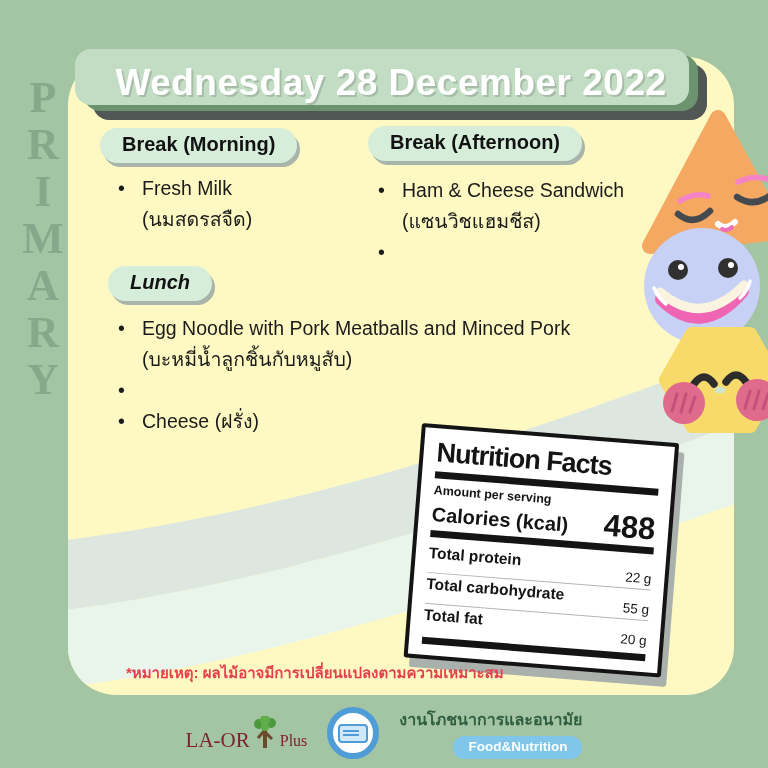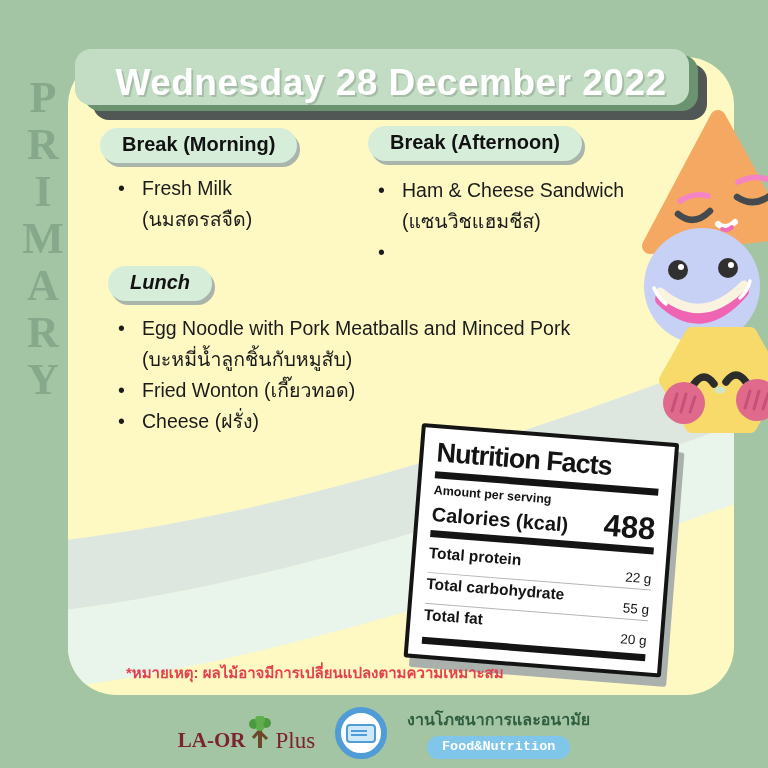--- a/index.html
+++ b/index.html
@@ -86,40 +86,40 @@
   .char-hexagon{left:656px;top:326px;z-index:5;}
   
   .footer{
     position:absolute;left:0;top:702px;width:768px;height:62px;z-index:2;
     display:flex;align-items:center;justify-content:center;gap:20px;
   }
   .laor-logo{
     display:flex;align-items:flex-end;gap:2px;
     font-family:"Liberation Serif","DejaVu Serif",serif;color:#7c2230;
   }
-  .laor-main{font-size:21px;font-weight:700;line-height:20px;}
-  .laor-plus{font-size:23px;line-height:18px;}
+  .laor-main{font-size:21px;font-weight:400;line-height:20px;}
+  .laor-plus{font-size:16px;line-height:18px;}
   .badge{
     width:52px;height:52px;border-radius:50%;background:#ffffff;
     border:6px solid #4f9cd6;box-sizing:border-box;
     display:flex;align-items:center;justify-content:center;
   }
   .badge-icon{
     width:26px;height:15px;background:#cfe9fa;border:2px solid #4f9cd6;
     border-radius:4px;position:relative;
   }
   .badge-icon::after{
     content:"";position:absolute;left:3px;top:4px;width:16px;height:2px;background:#4f9cd6;
     box-shadow:0 4px 0 #4f9cd6;
   }
-  .org-block{display:flex;flex-direction:column;align-items:center;gap:4px;}
+  .org-block{display:flex;flex-direction:column;align-items:flex-end;gap:4px;}
   .org-th{color:#2f5d3f;font-size:16px;font-weight:700;}
   .org-en-pill{
     background:#7fc6ea;color:#ffffff;font-size:13.5px;font-weight:700;
-    border-radius:999px;padding:3px 15px 5px;font-family:Liberation Mono, monospace;
+    border-radius:999px;padding:3px 15px 5px;
   }
 </style>
 </head>
 <body>
 
 <div class="side-col">
   <div>P</div>
   <div>R</div>
   <div>I</div>
   <div>M</div>
@@ -168,21 +168,20 @@
     <div class="menu-item">
       <div class="menu-line1">
         <span class="bullet">•</span>
         <span>Egg Noodle with Pork Meatballs and Minced Pork</span>
       </div>
       <div class="menu-line2">(บะหมี่น้ำลูกชิ้นกับหมูสับ)</div>
     </div>
     <div class="menu-item">
       <div class="menu-line1">
         <span class="bullet">•</span>
-        <span>Fried Wonton (เกี๊ยวทอด)</span>
       </div>
 
     </div>
     <div class="menu-item">
       <div class="menu-line1">
         <span class="bullet">•</span>
         <span>Cheese (ฝรั่ง)</span>
       </div>
 
     </div>

